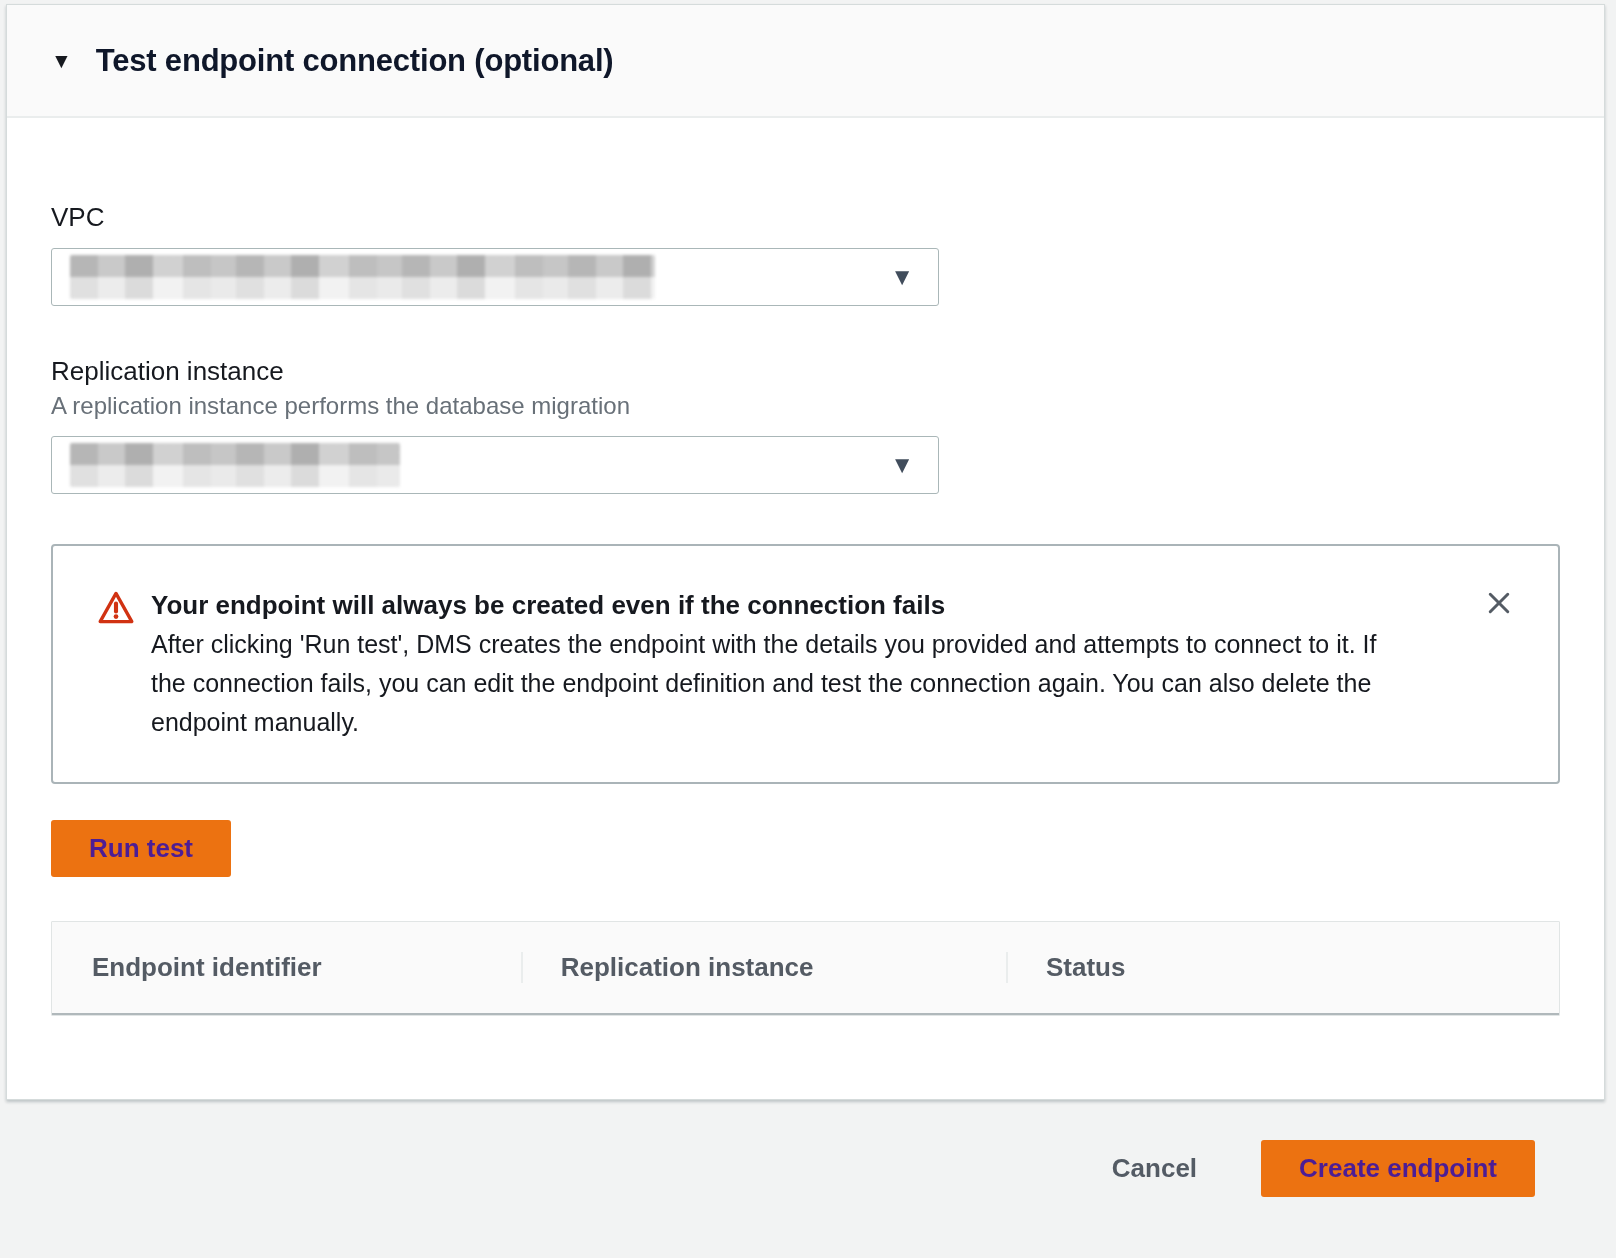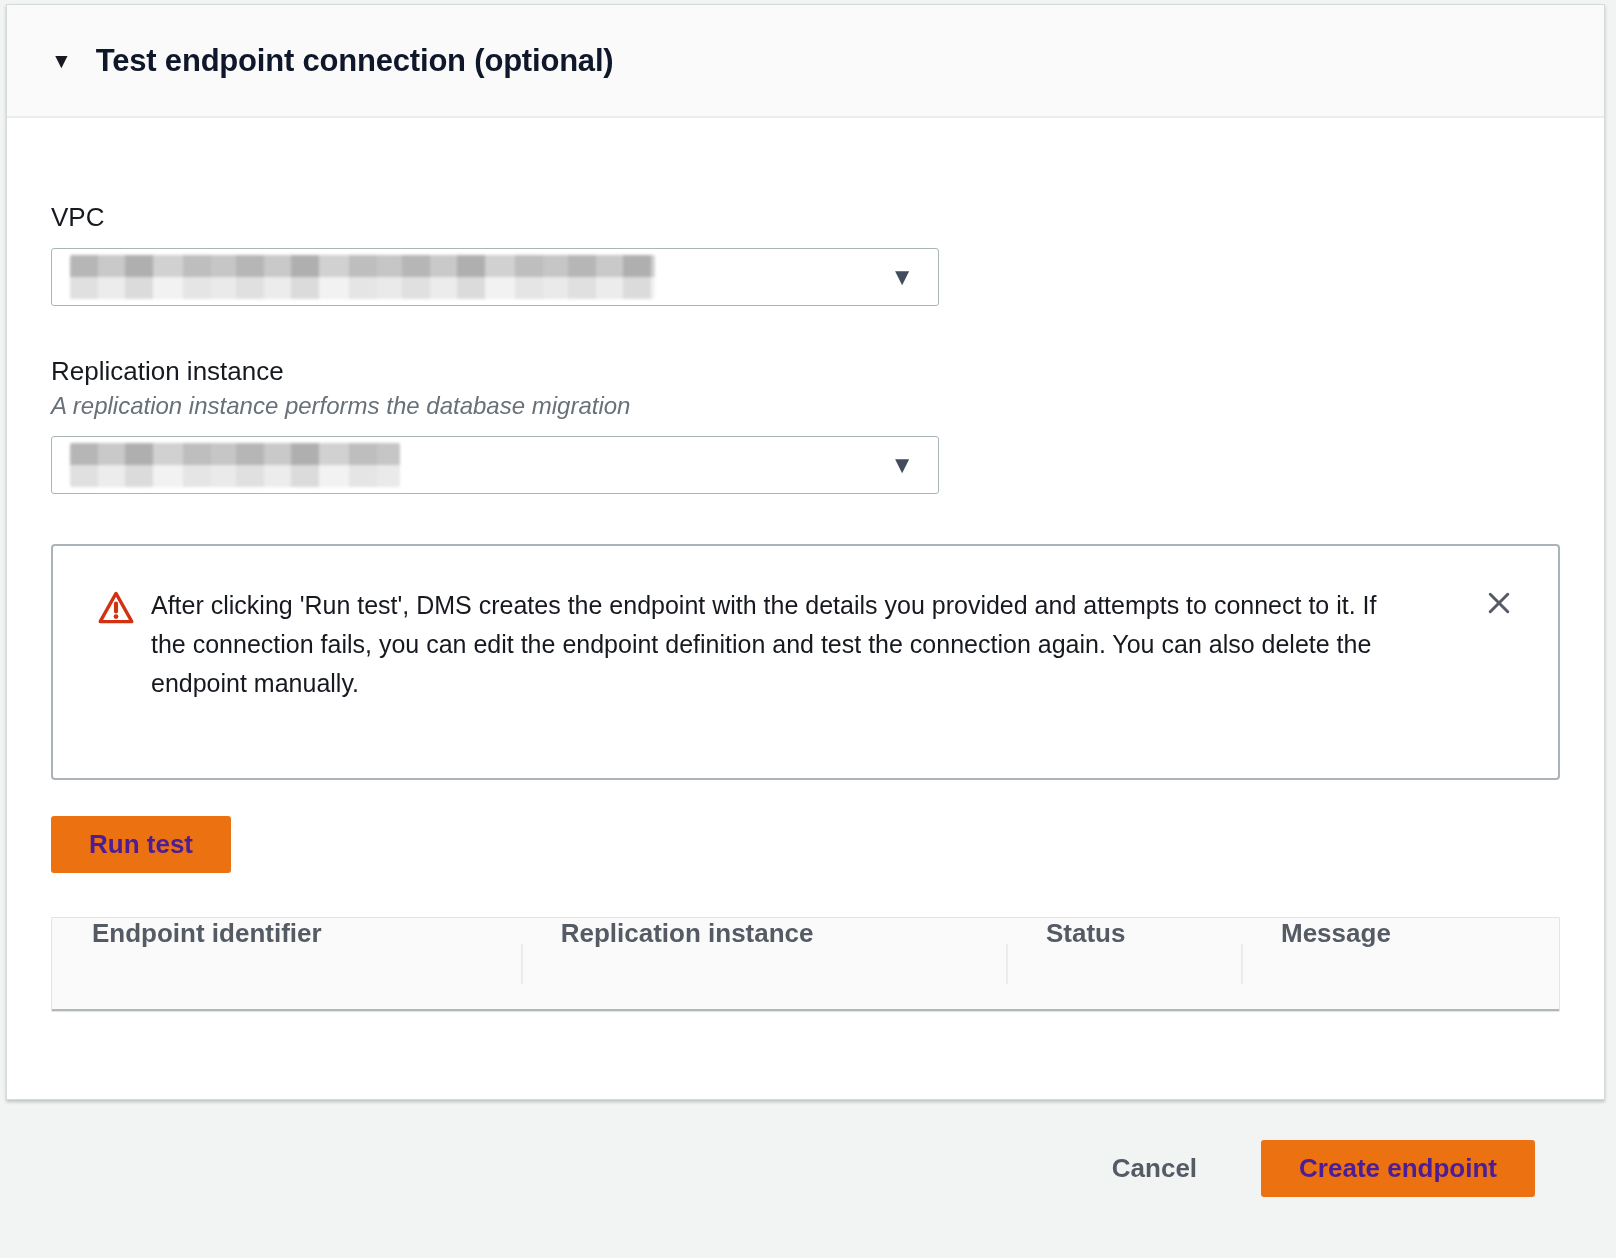--- a/index.html
+++ b/index.html
@@ -47,21 +47,20 @@
     font-size: 26px;
     color: #16191F;
     line-height: 34px;
     margin-top: 48px;
   }
   .field-desc {
     font-size: 24px;
     color: #687078;
     line-height: 32px;
     margin-top: 2px;
-    font-style: italic;
   }
   .select {
     margin-top: 14px;
     width: 888px;
     height: 58px;
     background: #FFFFFF;
     border: 1px solid #AAB7B8;
     border-radius: 3px;
     display: flex;
     align-items: center;
@@ -145,20 +144,21 @@
     margin-top: 44px;
     width: 100%;
     border: 1px solid #E1E5E5;
     border-radius: 1px;
   }
   .table-head {
     display: flex;
     background: #FAFAFA;
     border-bottom: 2px solid #B0B8BB;
     height: 93px;
+    align-items: center;
   }
   .th {
     position: relative;
     font-size: 26px;
     font-weight: 700;
     color: #545B64;
     padding-left: 40px;
     white-space: nowrap;
     overflow: hidden;
   }
@@ -225,38 +225,38 @@
 
       <div class="alert">
         <span class="alert-icon">
           <svg width="38" height="38" viewBox="0 0 24 24" fill="none" stroke="#D13212" stroke-width="2.1" stroke-linejoin="round">
             <path d="M12 2.8 L22 20.6 H2 Z"></path>
             <line x1="12" y1="9.2" x2="12" y2="14.2" stroke-width="2.6" stroke-linecap="round"></line>
             <circle cx="12" cy="17.4" r="1.5" fill="#D13212" stroke="none"></circle>
           </svg>
         </span>
         <div class="alert-text">
+          <div class="alert-title">Your endpoint will always be created even if the connection fails</div>
           <div class="alert-body">After clicking 'Run test', DMS creates the endpoint with the details you provided and attempts to connect to it. If the connection fails, you can edit the endpoint definition and test the connection again. You can also delete the endpoint manually.</div>
         </div>
         <button class="alert-close" aria-label="Dismiss">
           <svg width="30" height="30" viewBox="0 0 24 24" stroke="#545B64" stroke-width="2.4" stroke-linecap="round">
             <line x1="5" y1="5" x2="19" y2="19"></line>
             <line x1="19" y1="5" x2="5" y2="19"></line>
           </svg>
         </button>
       </div>
 
       <button class="btn-primary btn-run-test">Run test</button>
 
       <div class="results-table">
         <div class="table-head">
           <div class="th th-endpoint">Endpoint identifier</div>
           <div class="th th-replication">Replication instance</div>
           <div class="th th-status">Status</div>
-          <div class="th th-message">Message</div>
         </div>
       </div>
 
     </div>
   </div>
 </div>
 
 <div class="footer">
   <button class="btn-link">Cancel</button>
   <button class="btn-primary">Create endpoint</button>

